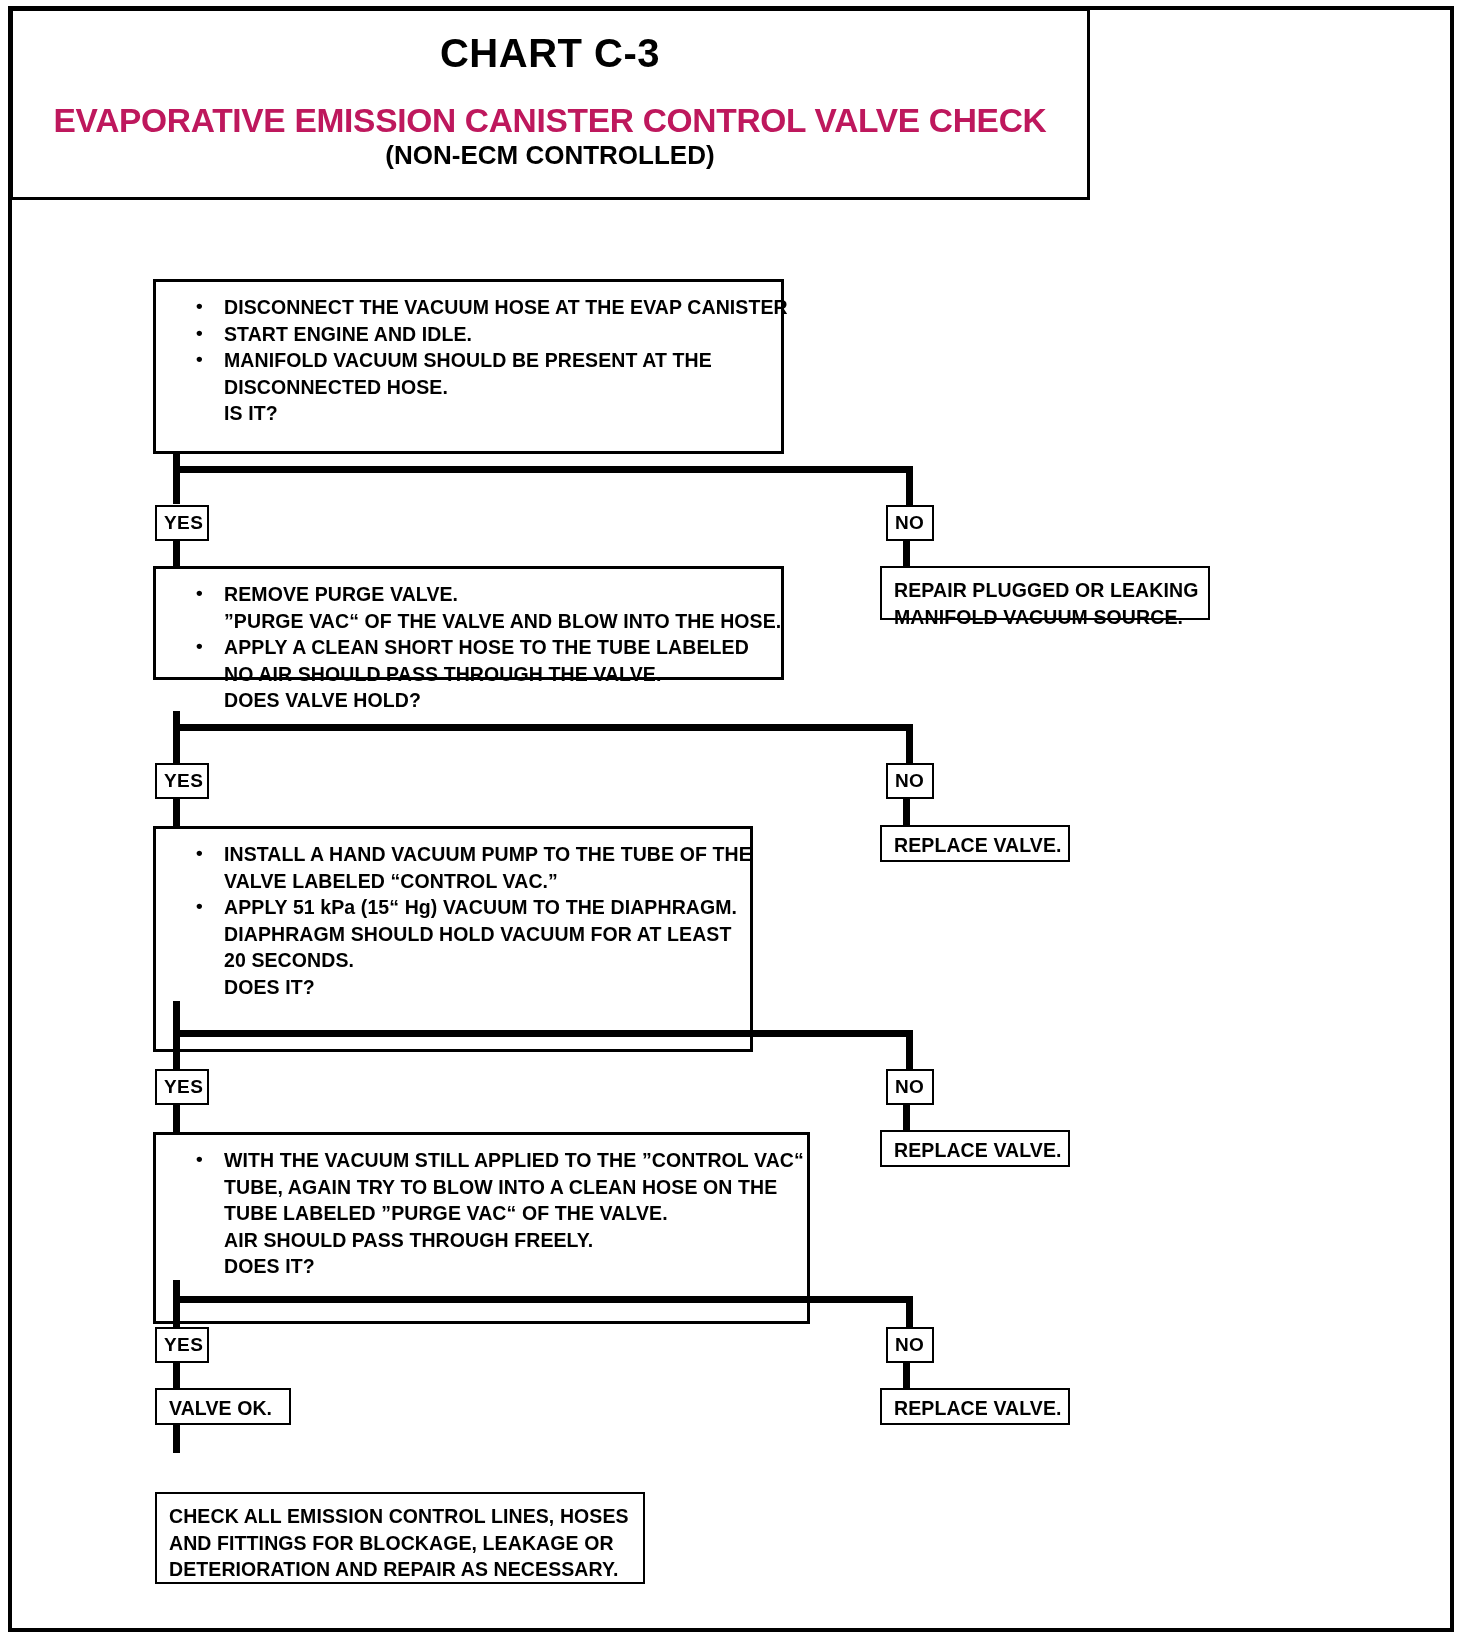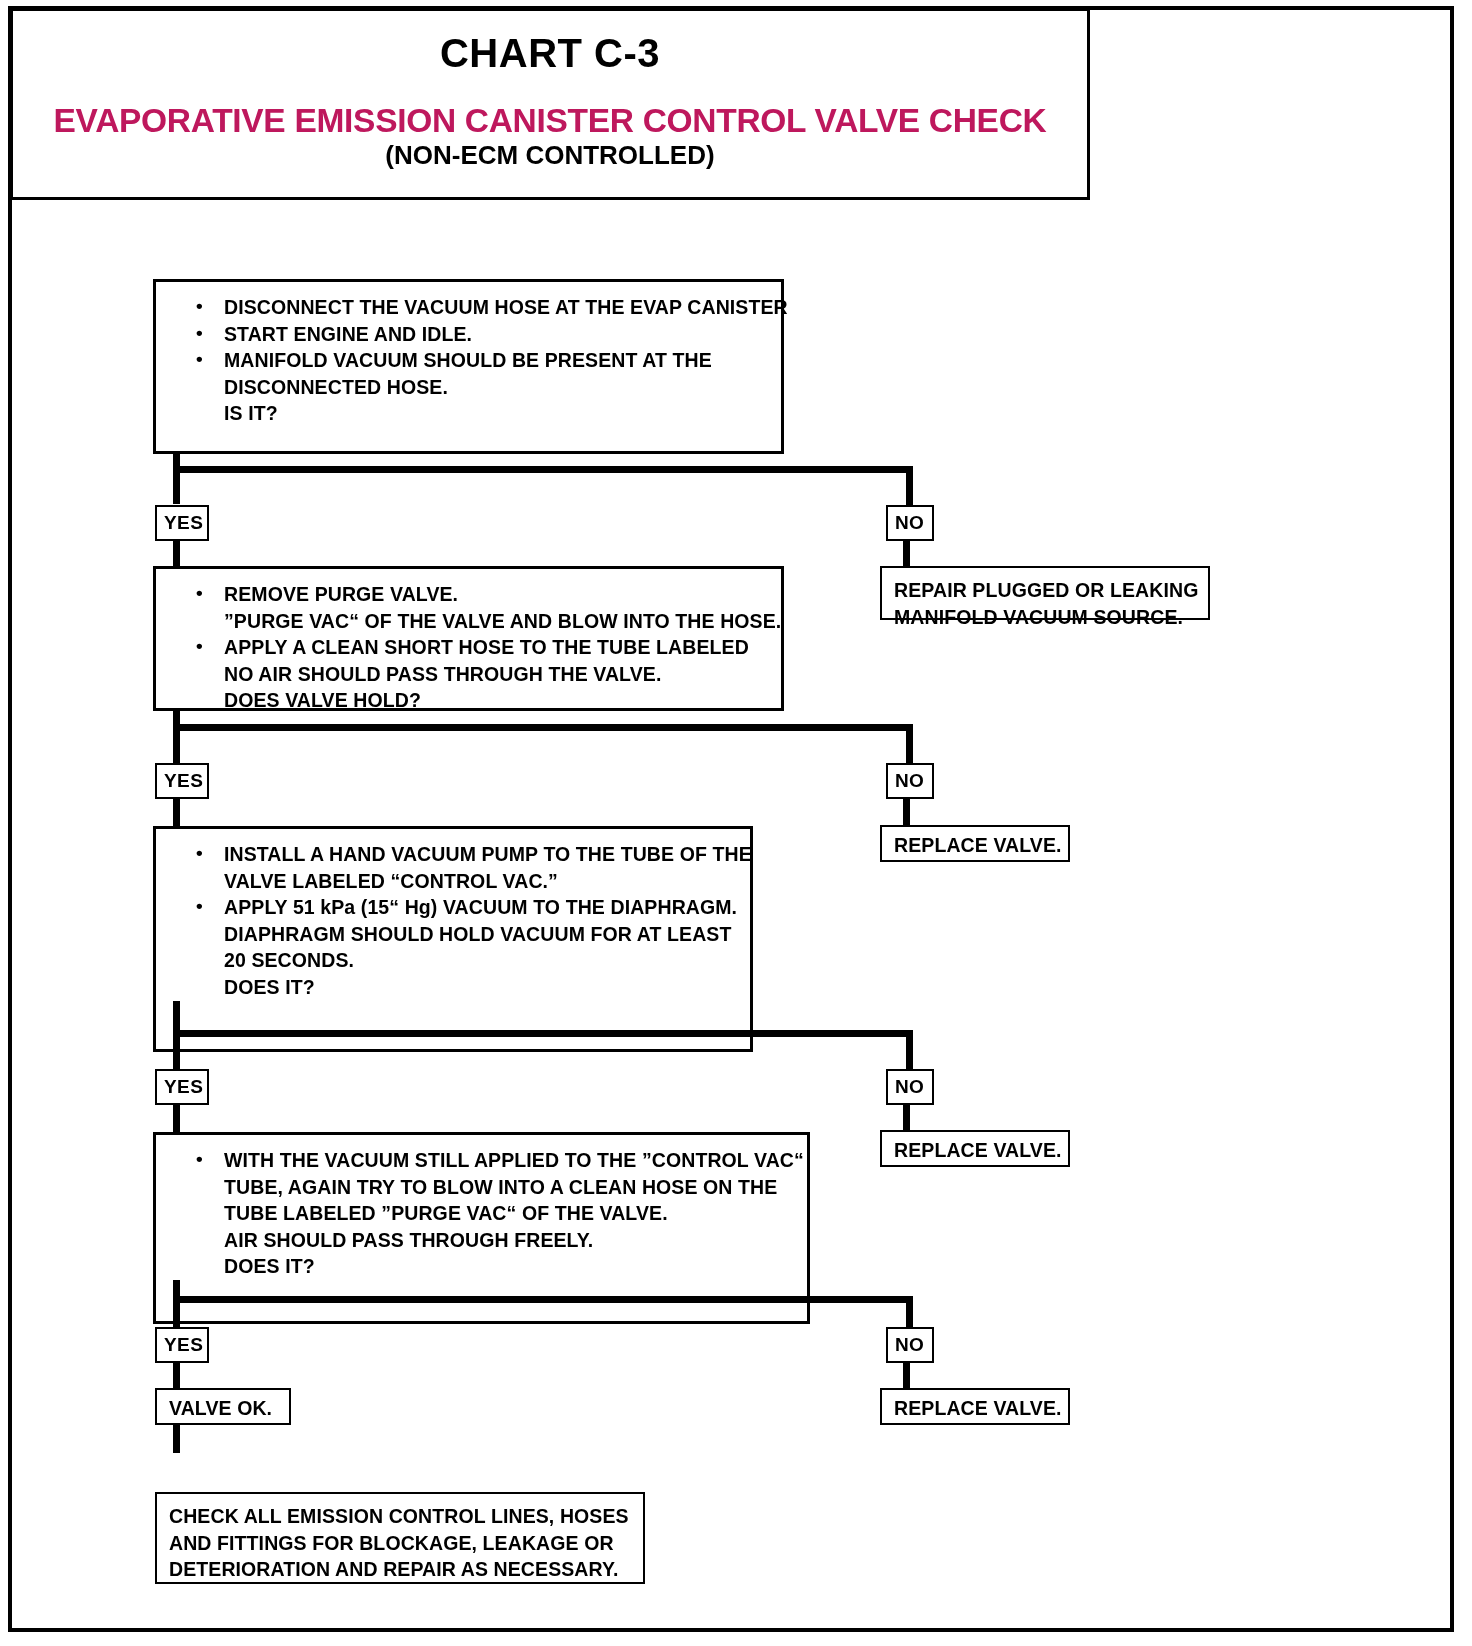--- a/index.html
+++ b/index.html
@@ -172,21 +172,21 @@
   </div>
   <div class="vline" style="left:903px; top:541px; height:26px;"></div>
 
   <div class="box thin" style="left:880px; top:566px; width:330px; height:54px;">
     <div class="plain-inner">
       <div class="bline">REPAIR PLUGGED OR LEAKING</div>
       <div class="bline">MANIFOLD VACUUM SOURCE.</div>
     </div>
   </div>
 
-  <div class="box" style="left:153px; top:566px; width:631px; height:145px;">
+  <div class="box" style="left:153px; top:566px; width:631px; height:114px;">
     <div class="box-inner">
       <div class="bline bullet">REMOVE PURGE VALVE.</div>
       <div class="bline">”PURGE VAC“ OF THE VALVE AND BLOW INTO THE HOSE.</div>
       <div class="bline bullet">APPLY A CLEAN SHORT HOSE TO THE TUBE LABELED</div>
       <div class="bline">NO AIR SHOULD PASS THROUGH THE VALVE.</div>
       <div class="bline">DOES VALVE HOLD?</div>
     </div>
   </div>
 
   <div class="vline" style="left:173px; top:711px; height:52px;"></div>

